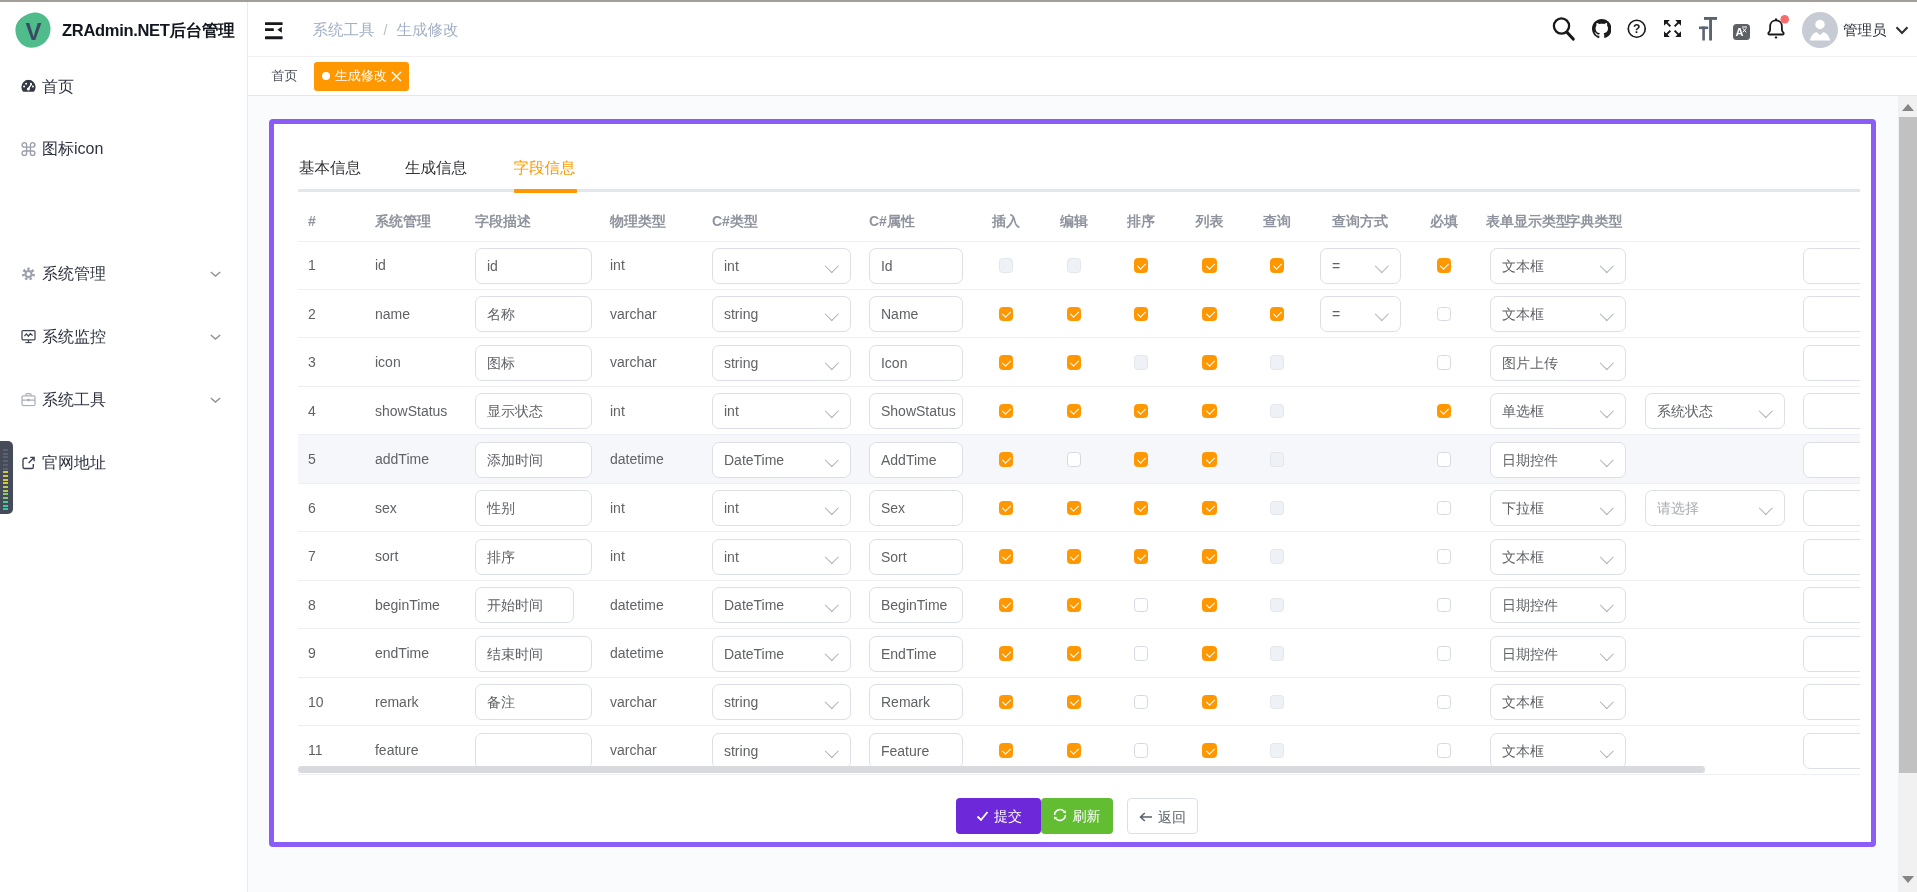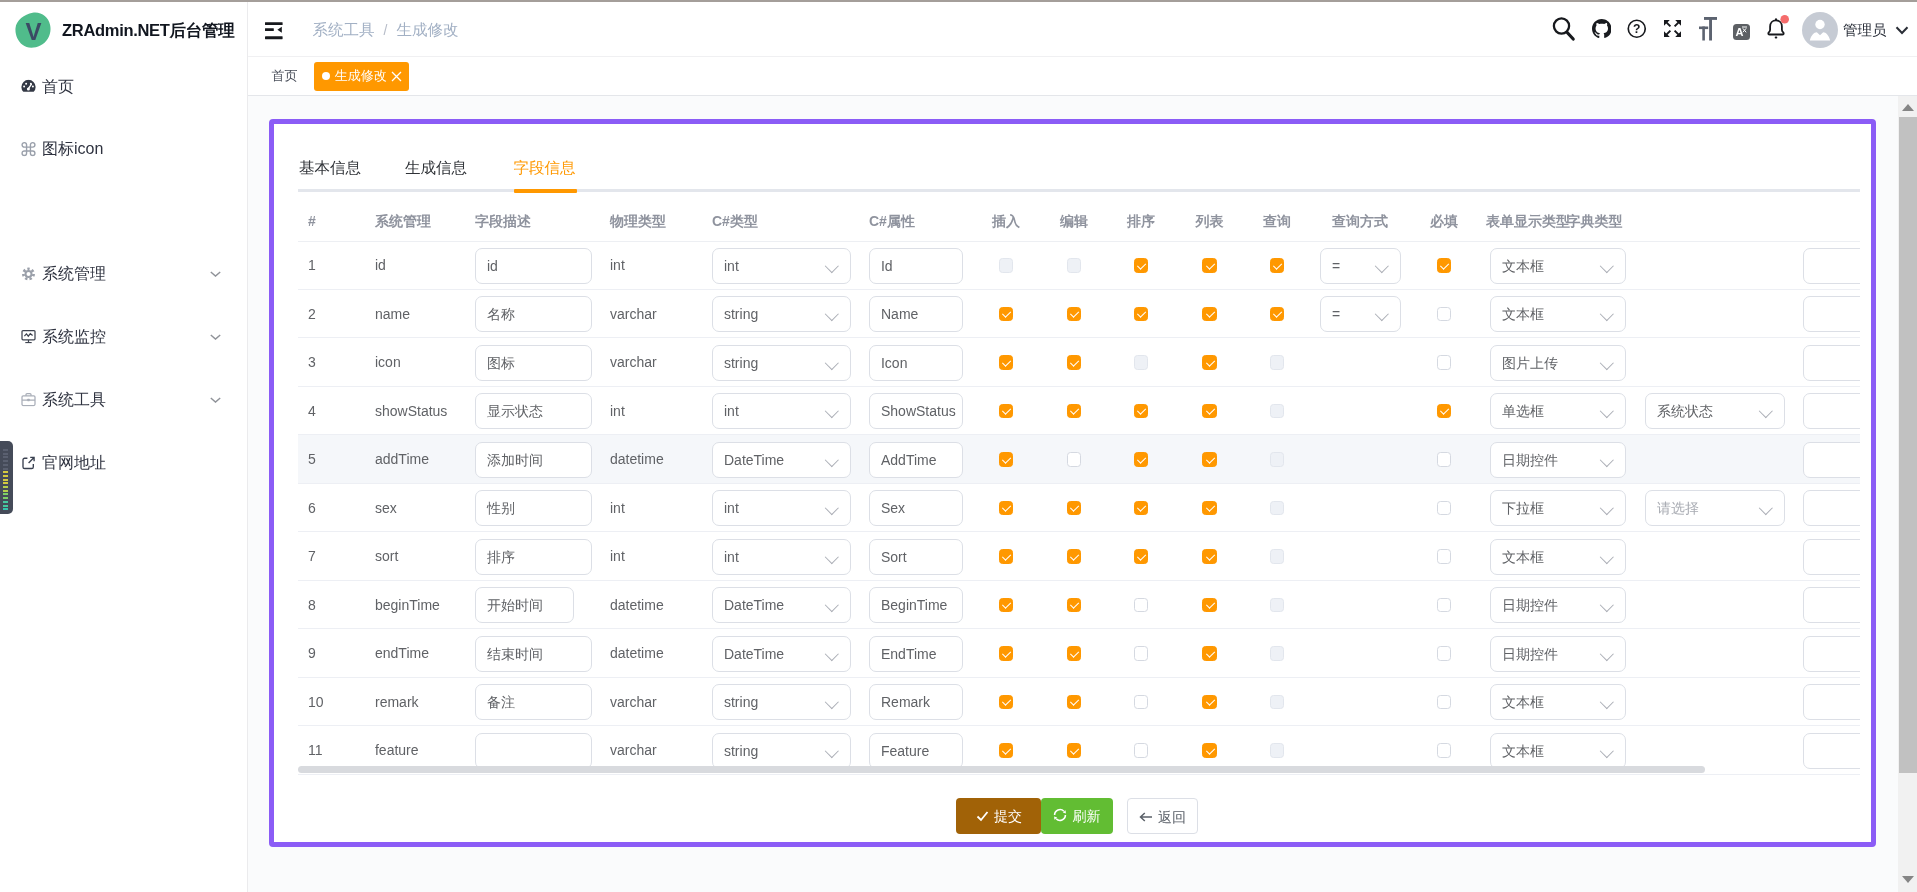--- a/index.html
+++ b/index.html
@@ -429,21 +429,21 @@
             <span class="cb on" style="left:700.25px"></span>
             <span class="cb on" style="left:768.25px"></span>
             <span class="cb" style="left:835.25px"></span>
             <span class="cb on" style="left:903.75px"></span>
             <span class="cb dis" style="left:971.25px"></span>
             <span class="cb" style="left:1138.25px"></span>
             <span class="ip sel" style="left:1191.50px;width:136px"><i class="">文本框</i></span>
             <span class="ip" style="left:1504.50px;width:120px"></span>
           </div>
       <div id="hscroll"></div>
-      <div class="btn" style="left:658px;width:85px;background:#a16207">
+      <div class="btn" style="left:658px;width:85px;background:#6d28d9">
         <svg width="13" height="12" viewBox="0 0 13 12" fill="none" stroke="#fff" stroke-width="1.8">
               <path d="M1.5 6.5L5 10l6.5-8"></path>
             </svg>提交</div>
       <div class="btn" style="left:742.5px;width:72px;background:#62bd33">
         <svg width="14" height="14" viewBox="0 0 14 14" fill="none" stroke="#fff" stroke-width="1.6">
           <path d="M12.4 7a5.4 5.4 0 0 1-9.3 3.7M1.6 7a5.4 5.4 0 0 1 9.3-3.7"></path>
           <path fill="#fff" stroke="none" d="M12.6 2.2l.3 3.2-3.1-.9zM1.4 11.8l-.3-3.2 3.1.9z"></path>
         </svg>刷新</div>
       <div class="btn" style="left:828.5px;width:71px;background:#fff;border:1px solid #dcdfe6;color:#5a6068">
         <svg width="14" height="12" viewBox="0 0 14 12" fill="none" stroke="#5a6068" stroke-width="1.5">

